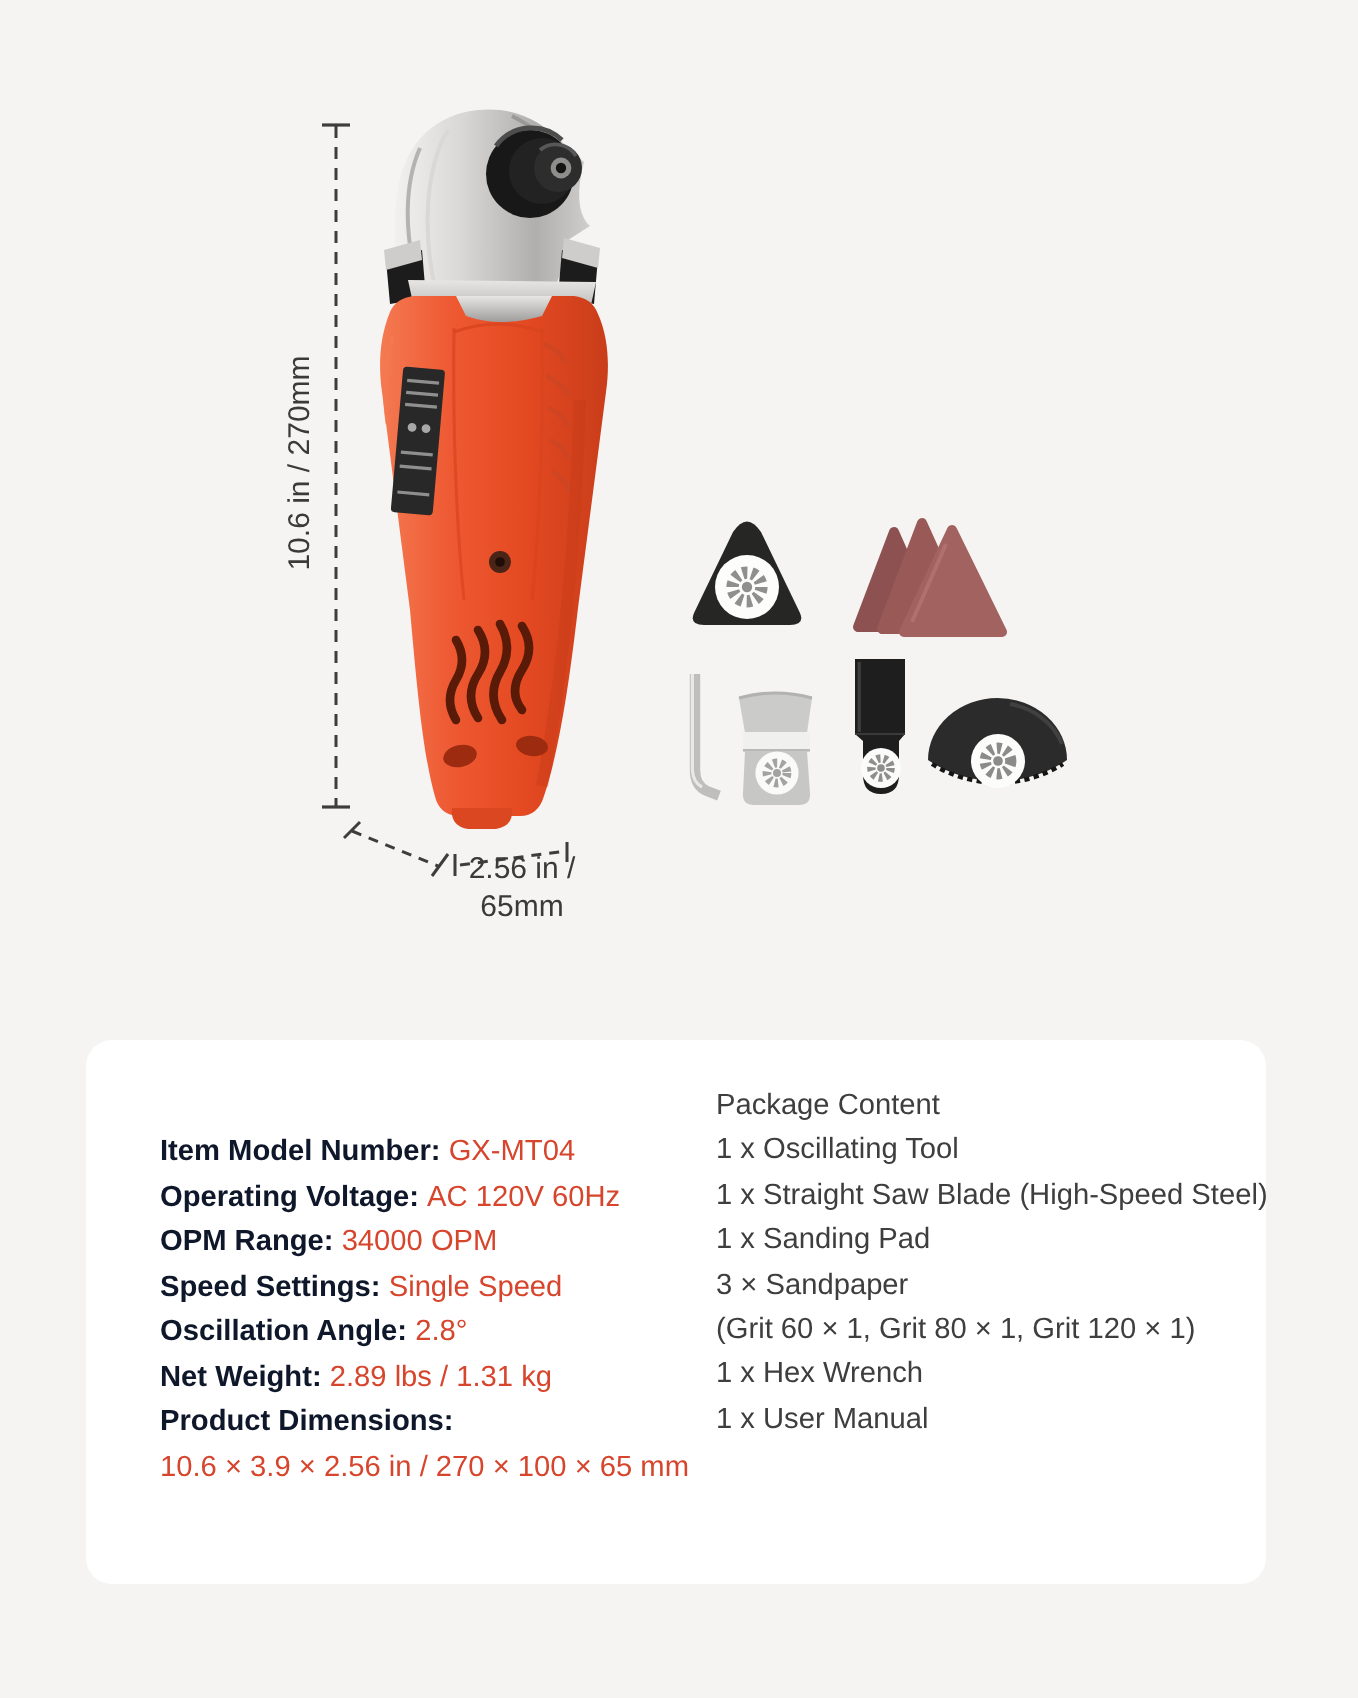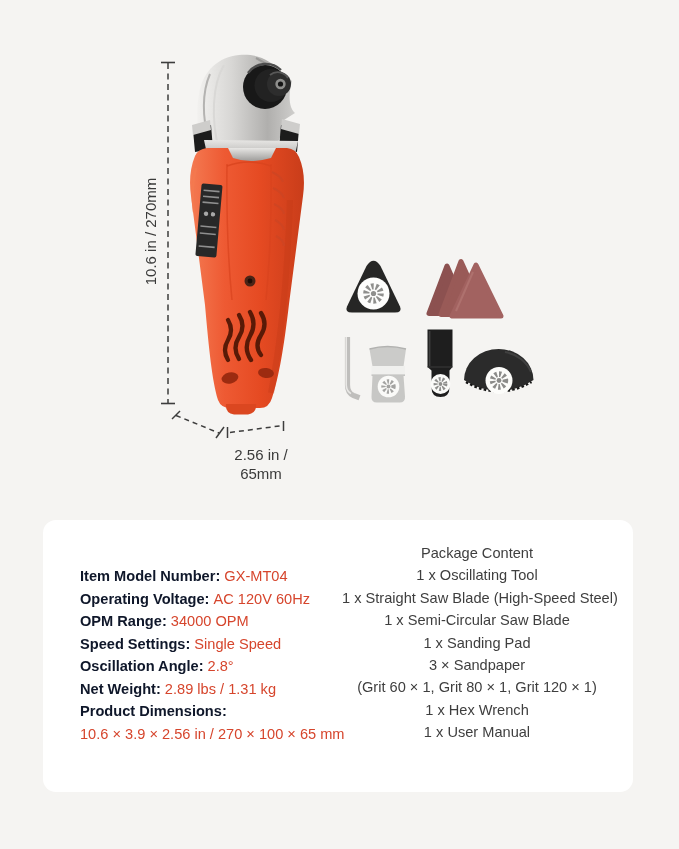--- a/index.html
+++ b/index.html
@@ -18,34 +18,34 @@
     position:absolute;
     font-size:15px;line-height:18.5px;
     color:#3a3a3a;text-align:center;
     white-space:nowrap;
   }
   .dim-height{
     left:70px;top:222px;width:162px;height:19px;
     transform:rotate(-90deg);
   }
   .dim-depth{left:141px;top:434px;width:84px;}
-  .dim-width{left:219px;top:446px;width:84px;text-align:center;}
+  .dim-width{left:219px;top:426px;width:84px;text-align:center;}
 
   
   .spec-panel{
     position:absolute;left:43px;top:520px;
     width:590px;height:272px;
     background:#ffffff;border-radius:13px;
   }
   .col{position:absolute;font-size:14.6px;}
   .specs{left:37px;top:45px;width:285px;}
   .spec-row{line-height:22.5px;white-space:nowrap;}
   .spec-row .lbl{color:#0f172a;font-weight:bold;}
   .spec-row .val{color:#d6452c;font-weight:400;}
-  .package{left:299px;top:22px;width:270px;text-align:center;}
+  .package{left:315px;top:22px;width:270px;}
   .pkg-title,.pkg-item{line-height:22.4px;white-space:nowrap;color:#3e3e3e;}
 </style>
 </head>
 <body>
 
 <div class="canvas">
 
   <svg class="photo-svg" viewBox="0 0 679 510" aria-hidden="true">
     <defs>
       <linearGradient id="gradSilver" x1="0" y1="0" x2="1" y2="0">
@@ -216,21 +216,20 @@
       <div class="spec-row"><span class="lbl">Speed Settings: </span><span class="val">Single Speed</span></div>
       <div class="spec-row"><span class="lbl">Oscillation Angle: </span><span class="val">2.8°</span></div>
       <div class="spec-row"><span class="lbl">Net Weight: </span><span class="val">2.89 lbs / 1.31 kg</span></div>
       <div class="spec-row"><span class="lbl">Product Dimensions:</span><span class="val"></span></div>
       <div class="spec-row"><span class="lbl"></span><span class="val">10.6 × 3.9 × 2.56 in / 270 × 100 × 65 mm</span></div>
     </div>
     <div class="col package">
       <div class="pkg-title">Package Content</div>
       <div class="pkg-item">1 x Oscillating Tool</div>
       <div class="pkg-item">1 x Straight Saw Blade (High-Speed Steel)</div>
-      <div class="pkg-item">1 x Semi-Circular Saw Blade</div>
       <div class="pkg-item">1 x Sanding Pad</div>
       <div class="pkg-item">3 × Sandpaper</div>
       <div class="pkg-item">(Grit 60 × 1, Grit 80 × 1, Grit 120 × 1)</div>
       <div class="pkg-item">1 x Hex Wrench</div>
       <div class="pkg-item">1 x User Manual</div>
     </div>
   </div>
 </div>
 
 </body></html>

